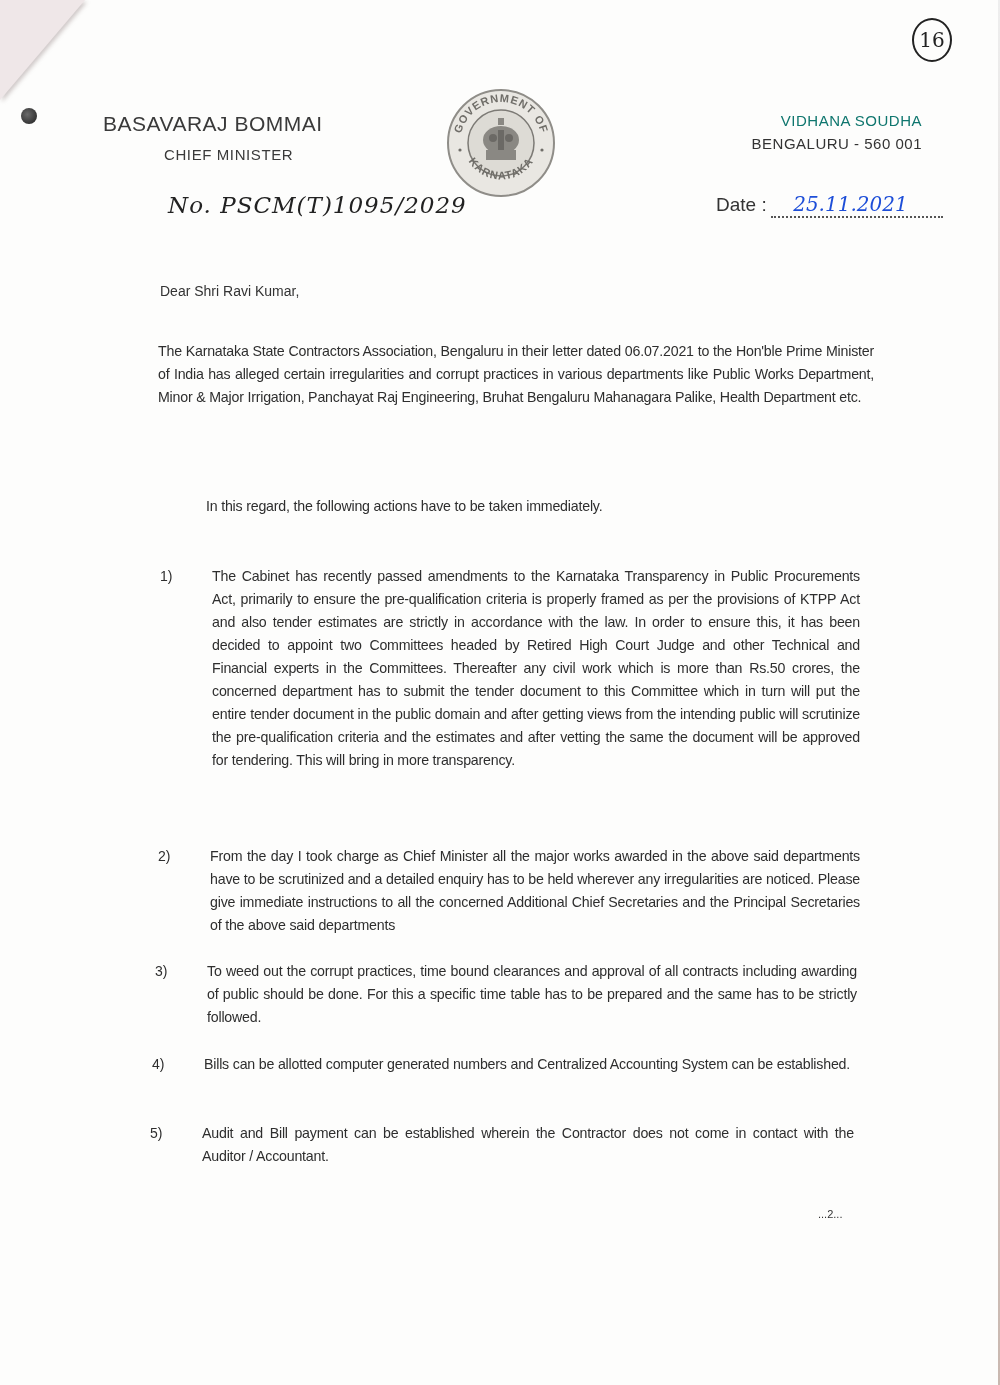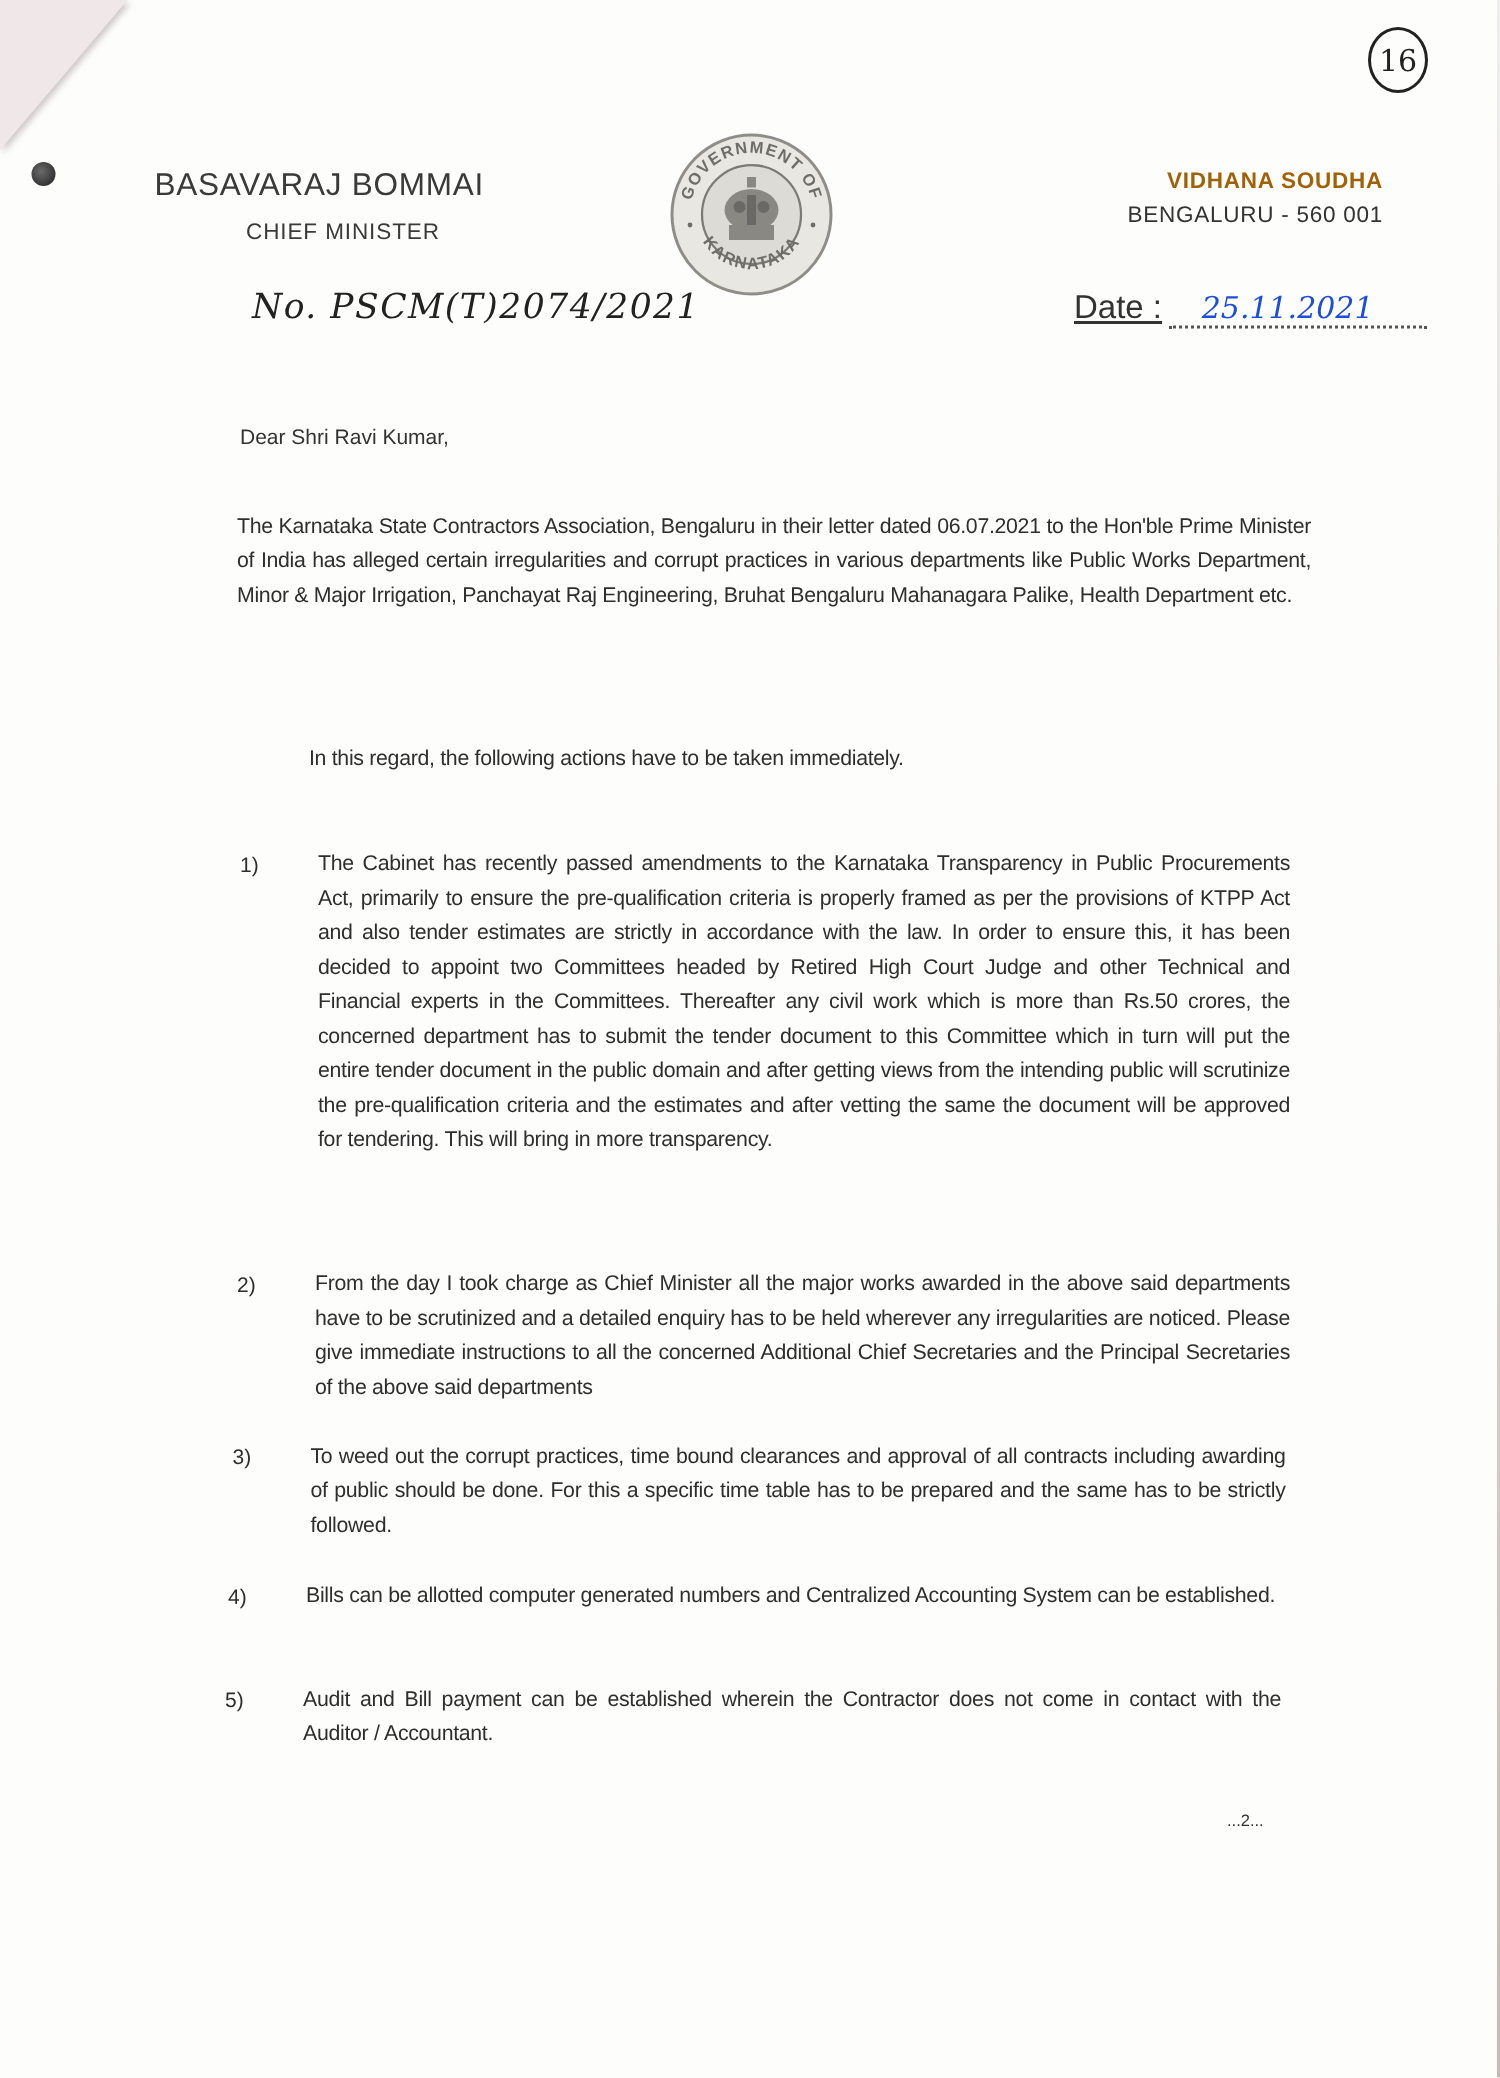--- a/index.html
+++ b/index.html
@@ -58,23 +58,22 @@
     .seal {
       position: absolute;
       left: 446px; top: 88px;
       width: 110px; height: 110px;
     }
     .address-1 {
       position: absolute;
       right: 78px; top: 112px;
       font-size: 15px;
       letter-spacing: 0.5px;
-      color: #a16207;
-      white-space: nowrap;
-      font-weight: bold;
+      color: #0f766e;
+      white-space: nowrap;
     }
     .address-2 {
       position: absolute;
       right: 78px; top: 135px;
       font-size: 15px;
       letter-spacing: 0.5px;
       color: #333;
       white-space: nowrap;
       padding-left: 20px;
     }
@@ -87,23 +86,22 @@
       letter-spacing: 1px;
       color: #222;
       white-space: nowrap;
     }
     .date-wrap {
       position: absolute;
       left: 716px; top: 192px;
       white-space: nowrap;
     }
     .date-label {
-      font-size: 22px;
-      color: #333;
-      text-decoration: underline;
+      font-size: 19px;
+      color: #333;
     }
     .date-value {
       display: inline-block;
       min-width: 150px;
       border-bottom: 2px dotted #555;
       font-family: "DejaVu Serif", serif;
       font-style: italic;
       font-size: 20px;
       color: #1d4ed8;
       padding-left: 22px;
@@ -209,21 +207,21 @@
   <text font-family="Liberation Sans, sans-serif" font-size="11" font-weight="bold" fill="#6f6d68" letter-spacing="1">
     <textPath href="#sealBottom" startOffset="50%" text-anchor="middle">KARNATAKA</textPath>
   </text>
   <circle cx="14" cy="62" r="1.6" fill="#6f6d68"></circle>
   <circle cx="96" cy="62" r="1.6" fill="#6f6d68"></circle>
 </svg>
 
 <div class="address-1">VIDHANA SOUDHA</div>
 <div class="address-2">BENGALURU - 560 001</div>
 
-<div class="ref-no">No. PSCM(T)2074/2021</div>
+<div class="ref-no">No. PSCM(T)1095/2029</div>
 
 <div class="date-wrap">
   <span class="date-label">Date :</span>
   <span class="date-value">25.11.2021</span>
 </div>
 
 <div class="salutation">Dear  Shri Ravi Kumar,</div>
 
 <div class="para-intro body-text">The Karnataka State Contractors Association, Bengaluru in their letter dated 06.07.2021 to the Hon'ble Prime Minister of India has alleged certain irregularities and corrupt practices in various departments like Public Works Department, Minor &amp; Major Irrigation, Panchayat Raj Engineering, Bruhat Bengaluru Mahanagara Palike, Health Department  etc.</div>
 

